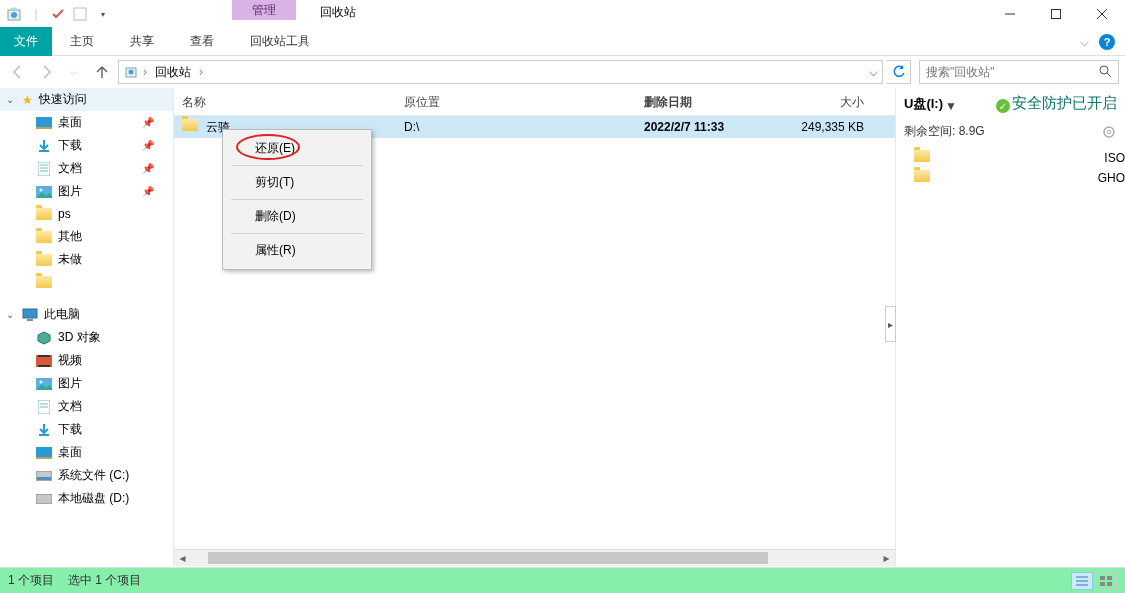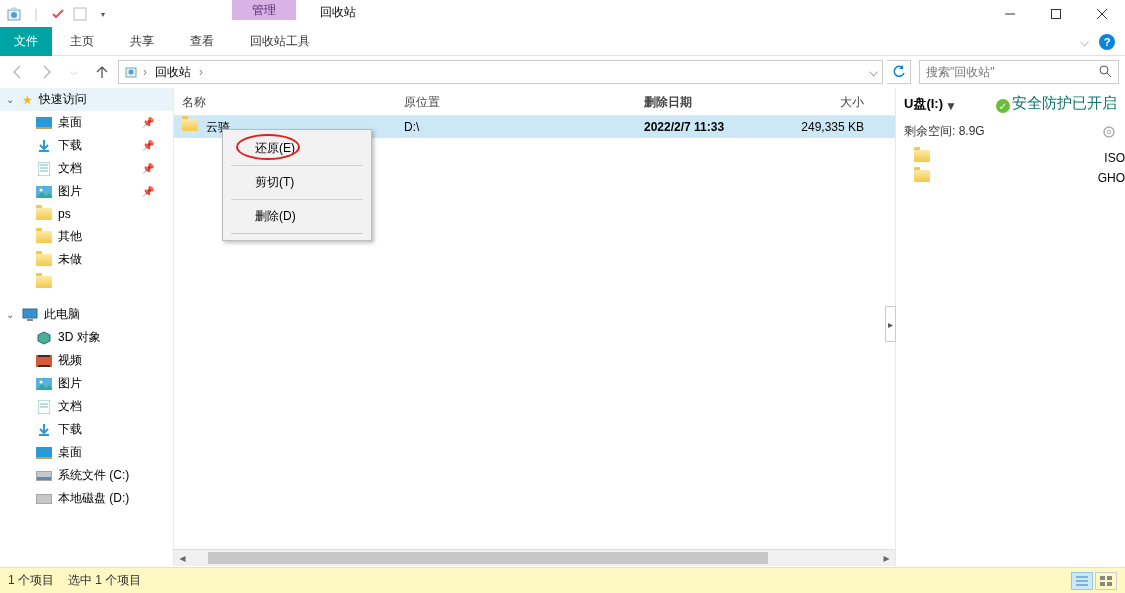--- a/index.html
+++ b/index.html
@@ -71,21 +71,21 @@
 .right-pane .hdr .drop { color: #444; }
 .right-pane .hdr .shield { margin-left: auto; width: 14px; height: 14px; border-radius: 50%; background: #6abf3a; color: #fff; display: flex; align-items: center; justify-content: center; font-size: 10px; }
 .right-pane .hdr .security { color: #0f766e; font-size: 15px; }
 .right-pane .subhdr { display: flex; align-items: center; padding: 4px 8px; justify-content: space-between; }
 .right-pane .subhdr .space { color: #333; }
 .right-pane .gear { width: 16px; height: 16px; color: #888; display:flex; align-items:center; justify-content:center; }
 .right-pane .folders { padding: 4px 0 4px 18px; }
 .right-pane .folders .f { display: flex; align-items: center; gap: 6px; padding: 2px 0; justify-content: space-between; }
 .right-pane .folders .ficon { width: 16px; height: 16px; }
 
-.status-bar { height: 26px; border-top: 1px solid #e0e0e0; display: flex; align-items: center; padding: 4px 8px; background: #fef9c3; position: absolute; left: 0; right: 0; bottom: 0; }
+.status-bar { height: 26px; border-top: 1px solid #e0e0e0; display: flex; align-items: center; padding: 4px 8px; background: #86efac; position: absolute; left: 0; right: 0; bottom: 0; }
 .status-bar .s { margin-right: 14px; color: #333; }
 .status-bar .view-btns { margin-left: auto; display: flex; gap: 2px; }
 .status-bar .view-btn { width: 22px; height: 18px; border: 1px solid #ccc; display: flex; align-items: center; justify-content: center; }
 .status-bar .view-btn.active { background: #cde8f6; border-color: #8fc8e8; }
 
 .folder-icon { width: 16px; height: 12px; background: linear-gradient(#ffe9a8, #f3c94b); border-radius: 1px; position: relative; }
 .folder-icon::before { content: ""; position: absolute; top: -3px; left: 0; width: 6px; height: 3px; background: #f3c94b; border-radius: 1px 1px 0 0; }
 svg { flex-shrink: 0; }
 </style>
 </head>
@@ -406,20 +406,21 @@
   </div>
 </div>
 
 <div class="context-menu">
   <div class="mitem">还原(E)</div>
   <hr>
   <div class="mitem">剪切(T)</div>
   <hr>
   <div class="mitem">删除(D)</div>
   <hr>
+  <div class="mitem">属性(R)</div>
 </div>
 <div class="highlight-oval"></div>
 
 <div class="status-bar">
   <span class="s">1 个项目</span>
   <span class="s">选中 1 个项目</span>
   <div class="view-btns">
     <div class="view-btn active">
         <svg width="12" height="10">
           <line x1="0" y1="1" x2="12" y2="1" stroke="#2a80b8"></line>

